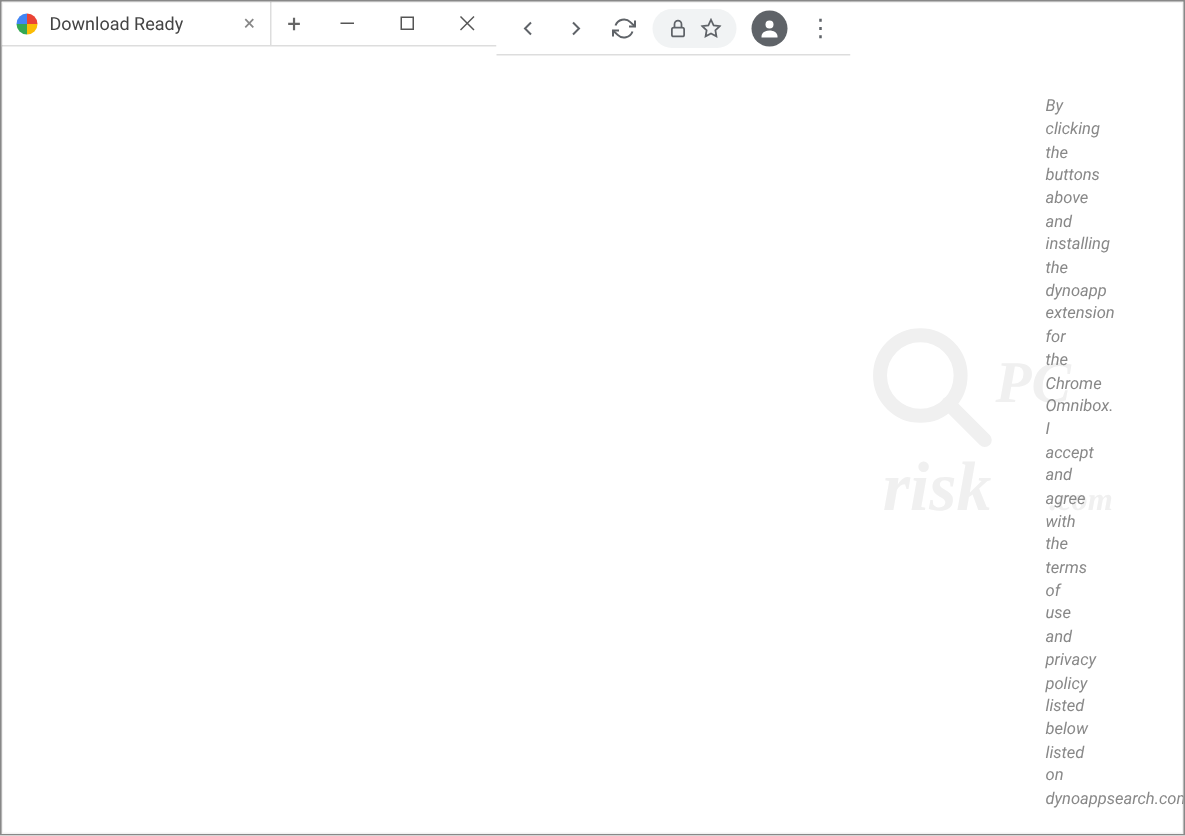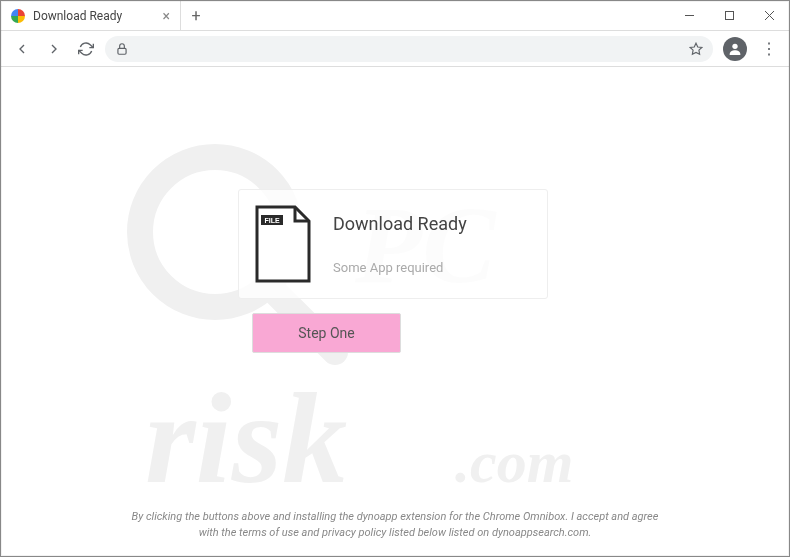--- a/index.html
+++ b/index.html
@@ -1,19 +1,19 @@
 <!DOCTYPE html>
 <html><head>
   <meta charset="utf-8">
   <style>
     * { margin: 0; padding: 0; box-sizing: border-box; }
     body { font-family: -apple-system, BlinkMacSystemFont, "Segoe UI", Roboto, sans-serif; width: 790px; height: 557px; background: #fff; overflow: hidden; position: relative; }
     
     
-    .window { border: 1px solid #bbb; width: 790px; height: 557px; display: flex; flex-direction: column; }
+    .window { border: 1px solid #bbb; width: 790px; height: 557px; display: flex; flex-direction: row; }
     .titlebar { height: 30px; background: #fff; border-bottom: 1px solid #ddd; display: flex; align-items: stretch; }
     .tab { display: flex; align-items: center; padding: 0 10px; gap: 8px; border-right: 1px solid #ddd; background: #fff; min-width: 180px; font-size: 12px; color: #444; }
     .favicon { width: 14px; height: 14px; border-radius: 50%; background: conic-gradient(#ea4335 0 90deg, #fbbc05 90deg 180deg, #34a853 180deg 270deg, #4285f4 270deg 360deg); }
     .tab-close { margin-left: auto; color: #888; font-size: 14px; cursor: pointer; }
     .new-tab { width: 30px; display: flex; align-items: center; justify-content: center; color: #666; font-size: 16px; cursor: pointer; }
     .win-controls { margin-left: auto; display: flex; }
     .win-btn { width: 40px; display: flex; align-items: center; justify-content: center; color: #555; }
     .win-btn svg { width: 11px; height: 11px; }
     
     

